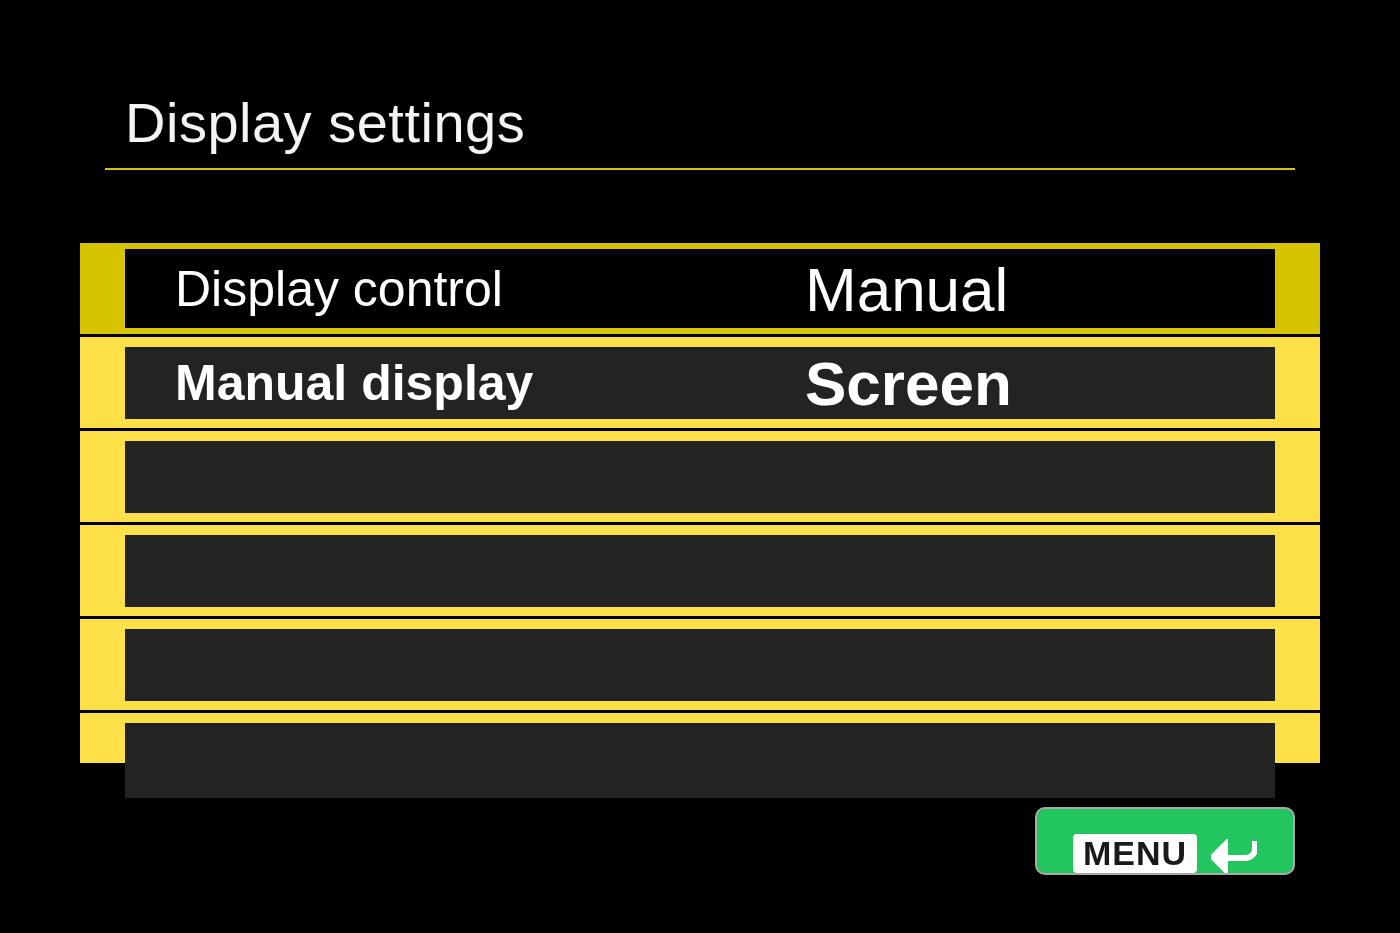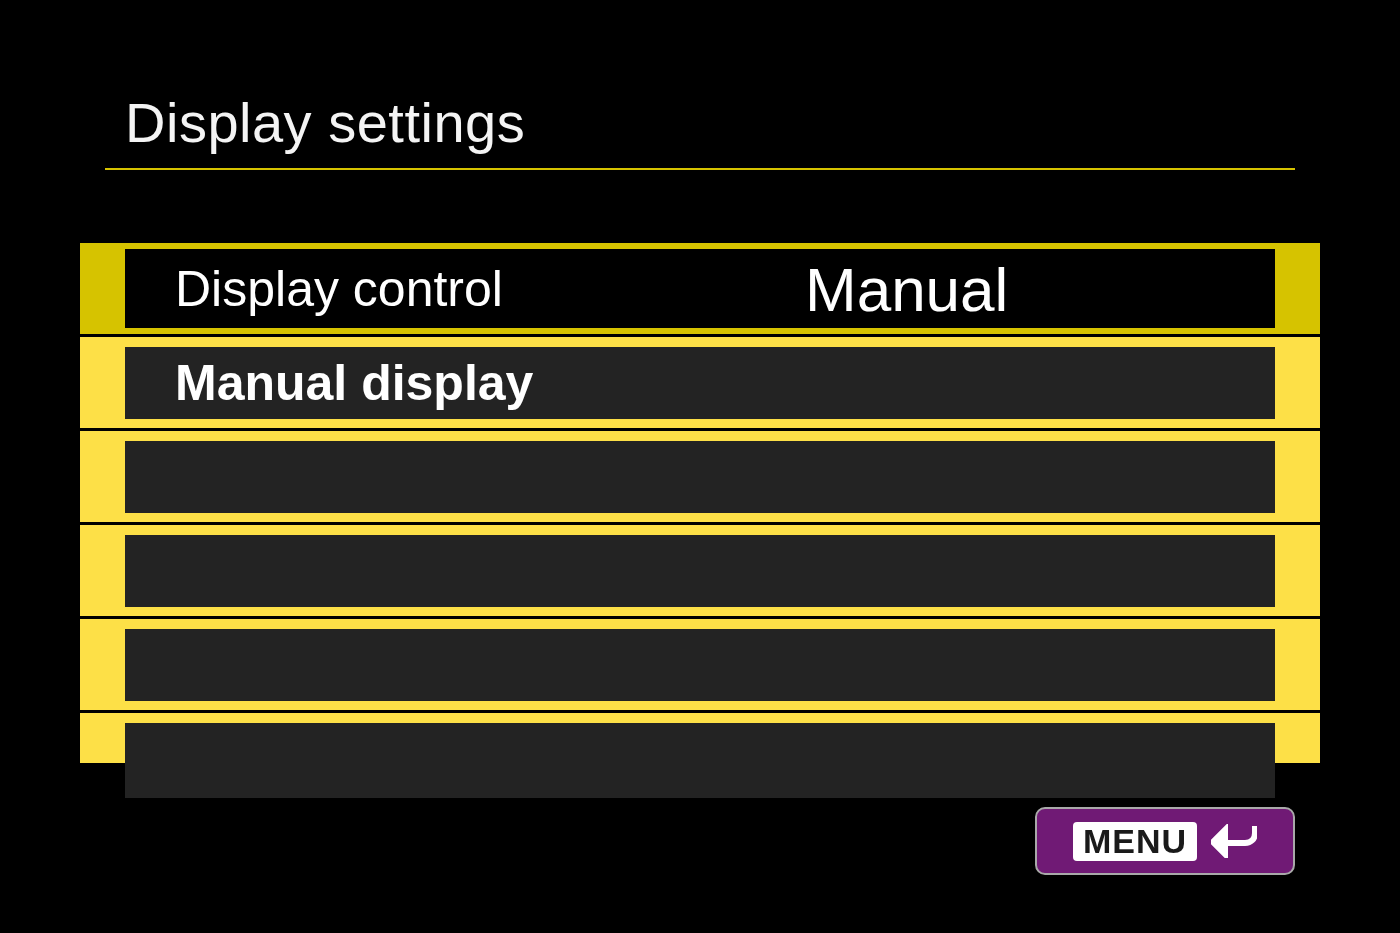--- a/index.html
+++ b/index.html
@@ -11,21 +11,21 @@
     .list { position: absolute; left: 80px; right: 80px; top: 206px; bottom: 170px; background: #fde047; margin-top: 37px; }
     .row { position: relative; height: 94px; border-bottom: 3px solid #000; }
     .row:last-child { border-bottom: none; }
     .row.selected { background: #d6c300; }
     .row .inner { position: absolute; left: 45px; right: 45px; top: 10px; bottom: 9px; background: #232323; display: flex; align-items: center; }
     .row.selected .inner { background: #000; left: 45px; right: 45px; top: 6px; bottom: 6px; }
     .row .label { position: absolute; left: 50px; color: #fff; font-size: 50px; font-weight: 400; white-space: nowrap; }
     .row .value { position: absolute; left: 680px; color: #fff; font-size: 62px; font-weight: 400; white-space: nowrap; }
     .row:not(.selected) .label, .row:not(.selected) .value { top: 50%; transform: translateY(-50%); font-weight: bold; }
     .row.selected .label, .row.selected .value { top: 50%; transform: translateY(-50%); }
-    .menu-btn { position: absolute; right: 105px; bottom: 58px; width: 260px; height: 68px; background: #701a75; border: 2px solid #a9a9a9; border-radius: 10px; display: flex; align-items: center; justify-content: center; gap: 14px; cursor: pointer; }
+    .menu-btn { position: absolute; right: 105px; bottom: 58px; width: 260px; height: 68px; background: #22c55e; border: 2px solid #a9a9a9; border-radius: 10px; display: flex; align-items: flex-end; justify-content: center; gap: 14px; cursor: pointer; }
     .menu-text-box { background: #fff; color: #1a1a1a; font-weight: 700; font-size: 34px; letter-spacing: 1px; padding: 2px 10px 3px 10px; border-radius: 4px; line-height: 1; }
     .return-icon svg { display: block; }
   </style>
 </head>
 <body>
 
 <div class="screen">
 
   <div class="header">
     <div class="title">Display settings</div>
@@ -35,20 +35,21 @@
   <div class="list">
     <div class="row selected">
       <div class="inner">
         <span class="label">Display control</span>
         <span class="value">Manual</span>
       </div>
     </div>
     <div class="row">
       <div class="inner">
         <span class="label">Manual display</span>
+        <span class="value">Screen</span>
       </div>
     </div>
     <div class="row">
       <div class="inner">
         <span class="label"></span>
         <span class="value"></span>
       </div>
     </div>
     <div class="row">
       <div class="inner">

